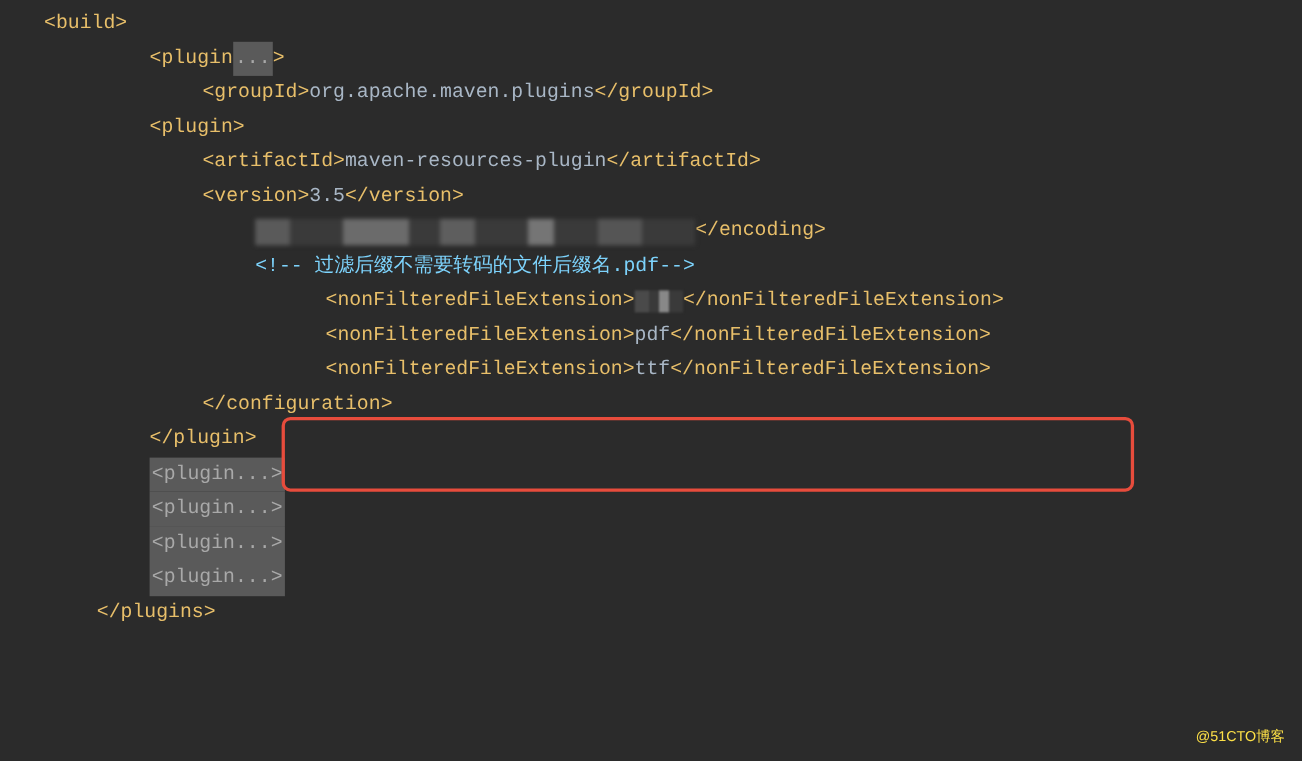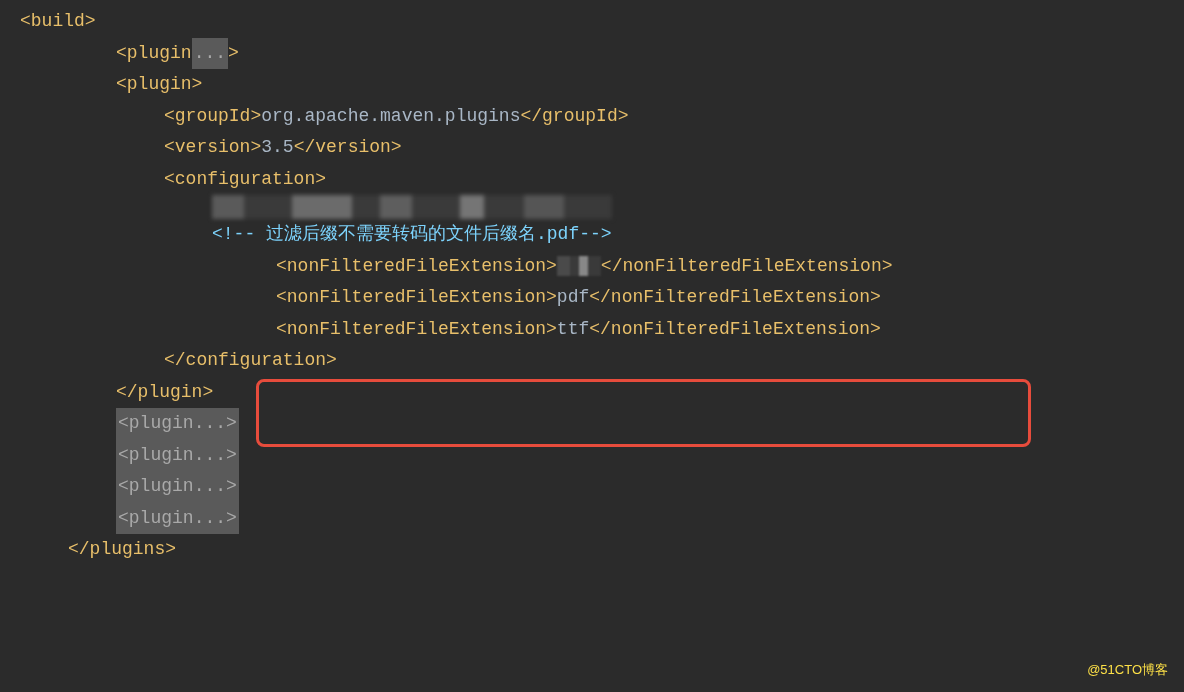--- a/index.html
+++ b/index.html
@@ -11,21 +11,21 @@
     color: #a9b7c6;
     width: 1184px;
     height: 692px;
     overflow: hidden;
     position: relative;
   }
   .editor {
     padding: 6px 0 0 20px;
     position: relative;
   }
-  .line { white-space: pre; position: relative; display: flex; align-items: center; }
+  .line { white-space: pre; position: relative; display: flex; align-items: center; margin-left: 20px; }
   .tag { color: #e8bf6a; }
   .text { color: #a9b7c6; }
   .comment { color: #7dd3fc; }
   .fold { background: #5a5a5a; color: #a9a9a9; padding: 0 2px; }
   .pad { display: inline-block; }
   .i1 { margin-left: 48px; }
   .i2 { margin-left: 96px; }
   .i3 { margin-left: 144px; }
   .i4 { margin-left: 192px; }
   .i5 { margin-left: 256px; }
@@ -67,30 +67,30 @@
 </head>
 <body>
 
 <div class="editor">
 
   <div class="line"><span class="tag">&lt;build&gt;</span></div>
 
 
   <div class="line"><span class="pad i2"></span><span class="tag">&lt;plugin</span><span class="fold">...</span><span class="tag">&gt;</span></div>
 
+  <div class="line"><span class="pad i3"></span><span class="tag">&lt;groupId&gt;</span><span class="text">org.apache.maven.plugins</span><span class="tag">&lt;/groupId&gt;</span></div>
+
   <div class="line"><span class="pad i2"></span><span class="tag">&lt;plugin&gt;</span></div>
 
-  <div class="line"><span class="pad i3"></span><span class="tag">&lt;groupId&gt;</span><span class="text">org.apache.maven.plugins</span><span class="tag">&lt;/groupId&gt;</span></div>
-
+  <div class="line"><span class="pad i3"></span><span class="tag">&lt;artifactId&gt;</span><span class="text">maven-resources-plugin</span><span class="tag">&lt;/artifactId&gt;</span></div>
 
   <div class="line"><span class="pad i3"></span><span class="tag">&lt;version&gt;</span><span class="text">3.5</span><span class="tag">&lt;/version&gt;</span></div>
 
-  <div class="line"><span class="pad i3"></span><span class="tag">&lt;configuration&gt;</span></div>
 
-  <div class="line"><span class="pad i4"></span><span class="blur1"></span></div>
+  <div class="line"><span class="pad i4"></span><span class="blur1"></span><span class="tag">&lt;/encoding&gt;</span></div>
 
   <div class="line"><span class="pad i4"></span><span class="comment">&lt;!-- 过滤后缀不需要转码的文件后缀名.pdf--&gt;</span></div>
 
 
   <div class="line"><span class="pad i5"></span><span class="tag">&lt;nonFilteredFileExtension&gt;</span><span class="blur2"></span><span class="tag">&lt;/nonFilteredFileExtension&gt;</span></div>
 
   <div class="line"><span class="pad i5"></span><span class="tag">&lt;nonFilteredFileExtension&gt;</span><span class="text">pdf</span><span class="tag">&lt;/nonFilteredFileExtension&gt;</span></div>
 
   <div class="line"><span class="pad i5"></span><span class="tag">&lt;nonFilteredFileExtension&gt;</span><span class="text">ttf</span><span class="tag">&lt;/nonFilteredFileExtension&gt;</span></div>
 

